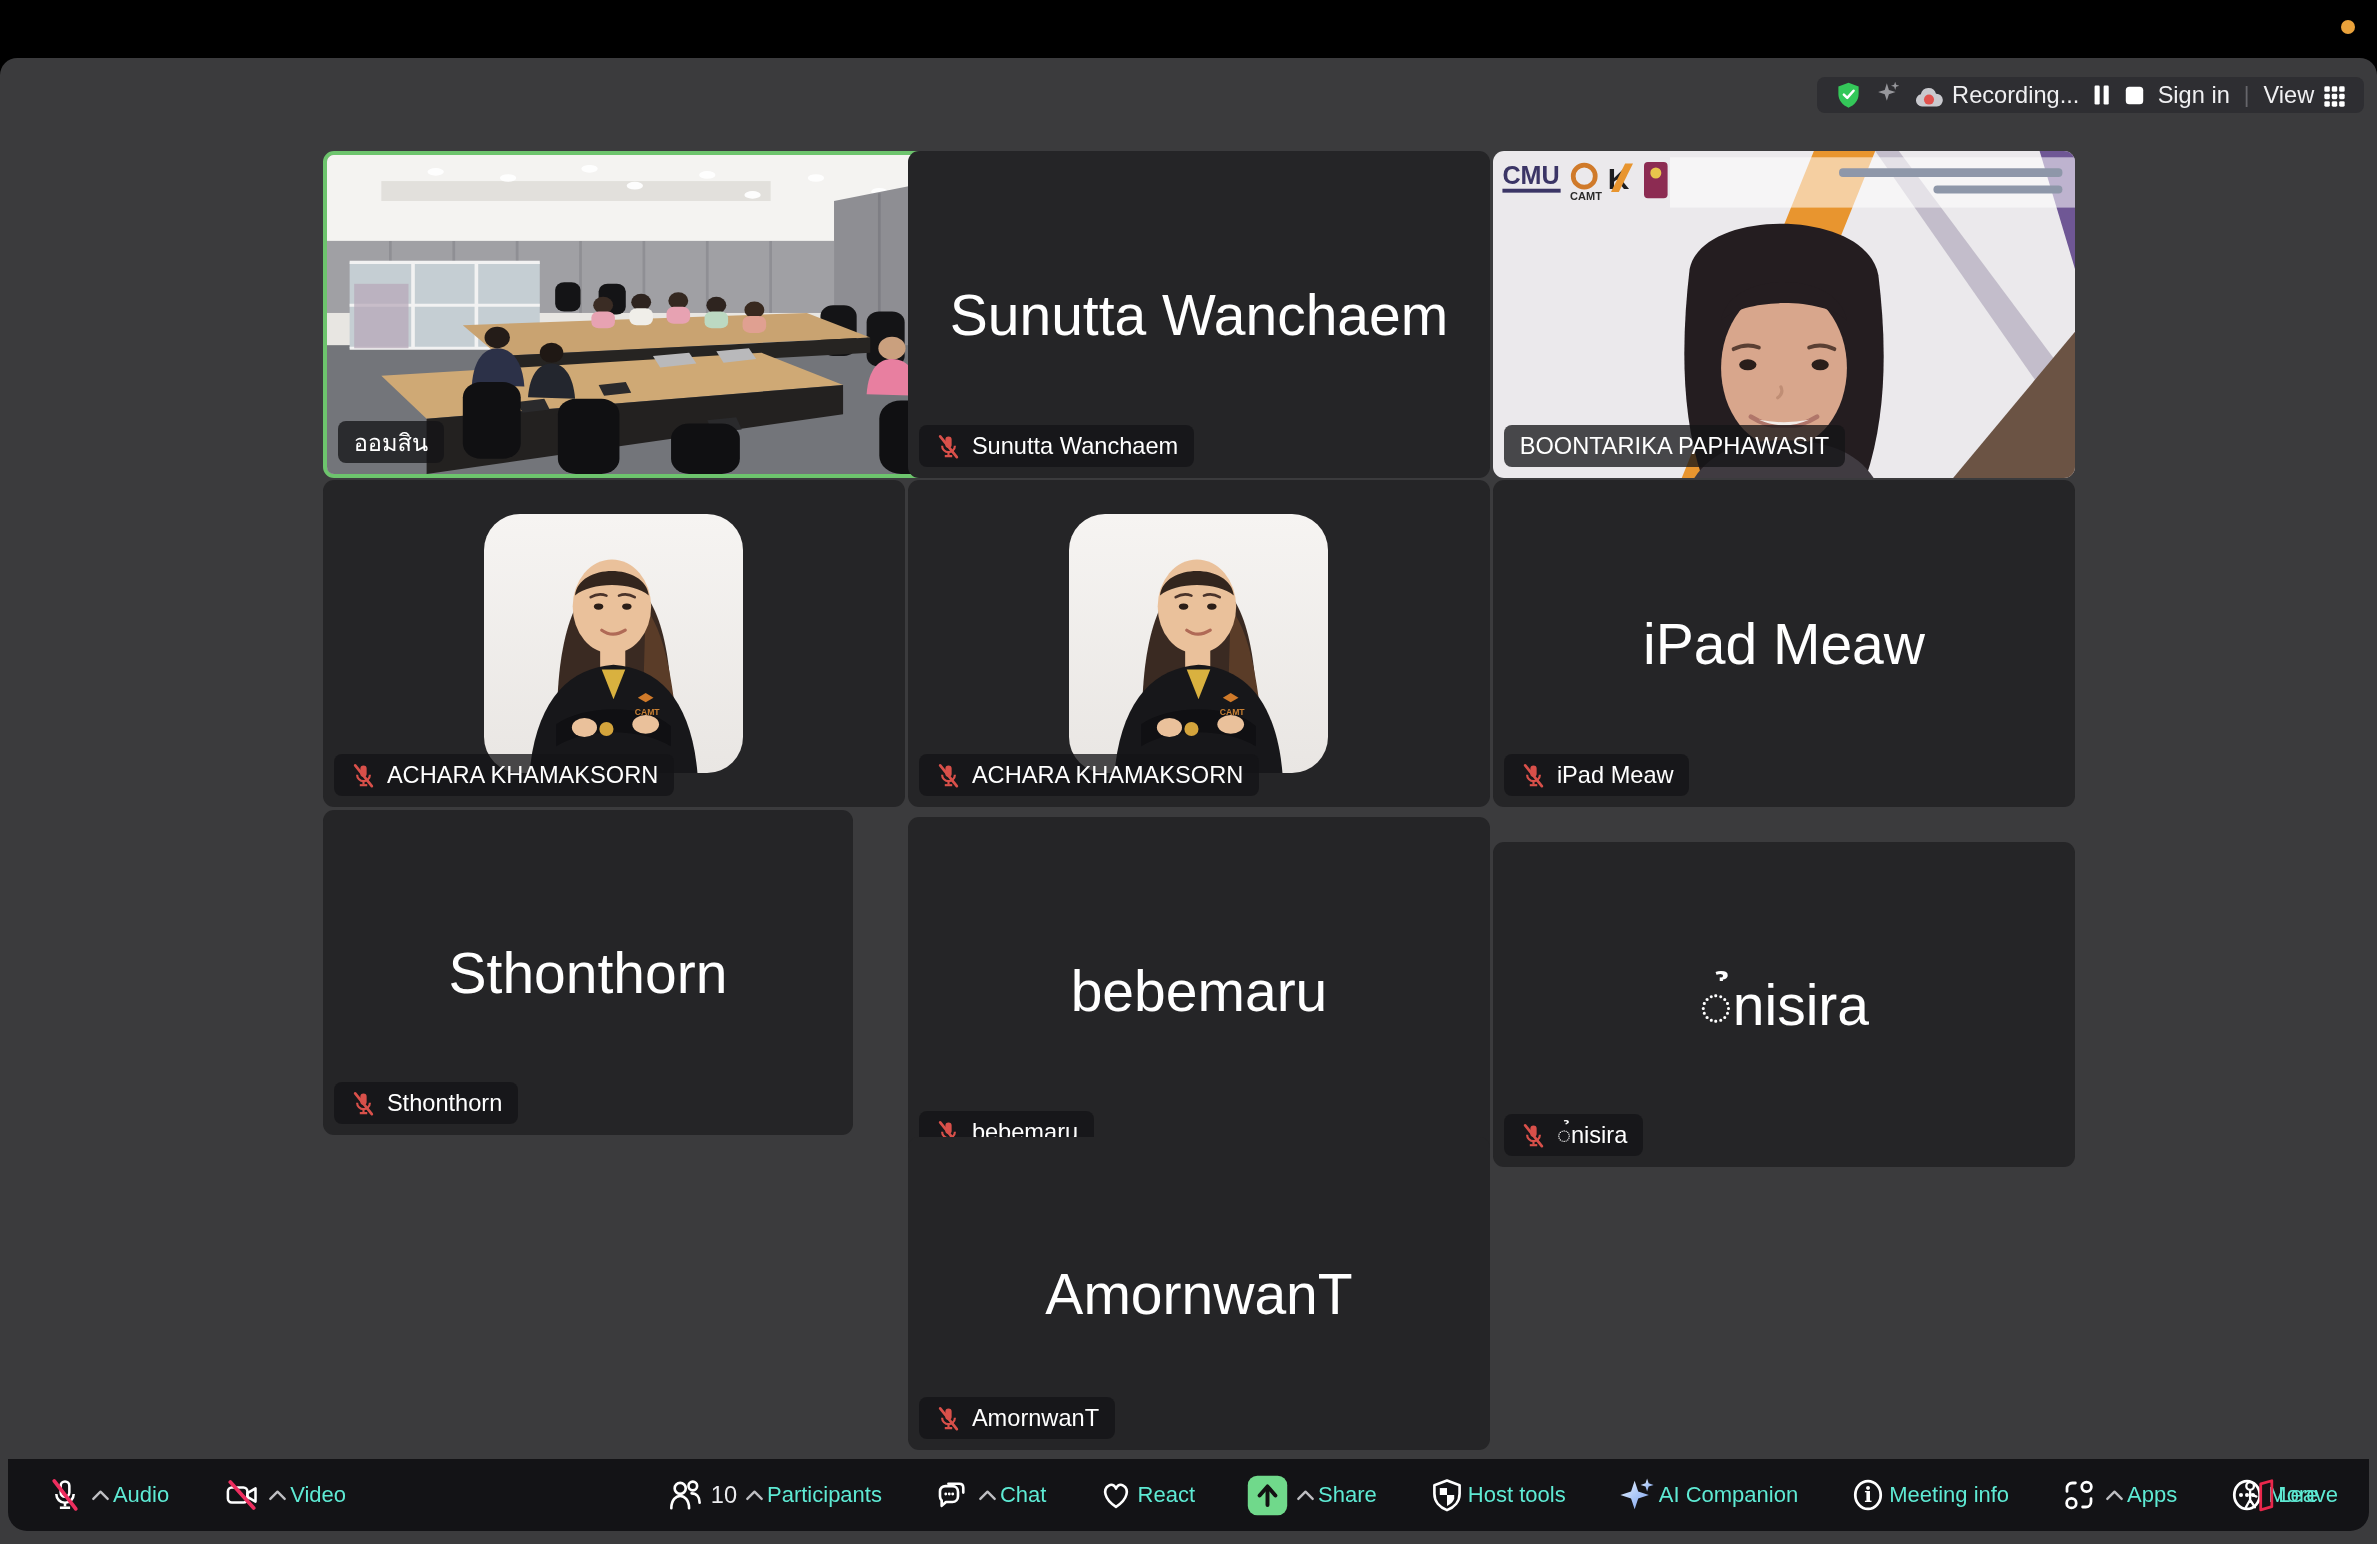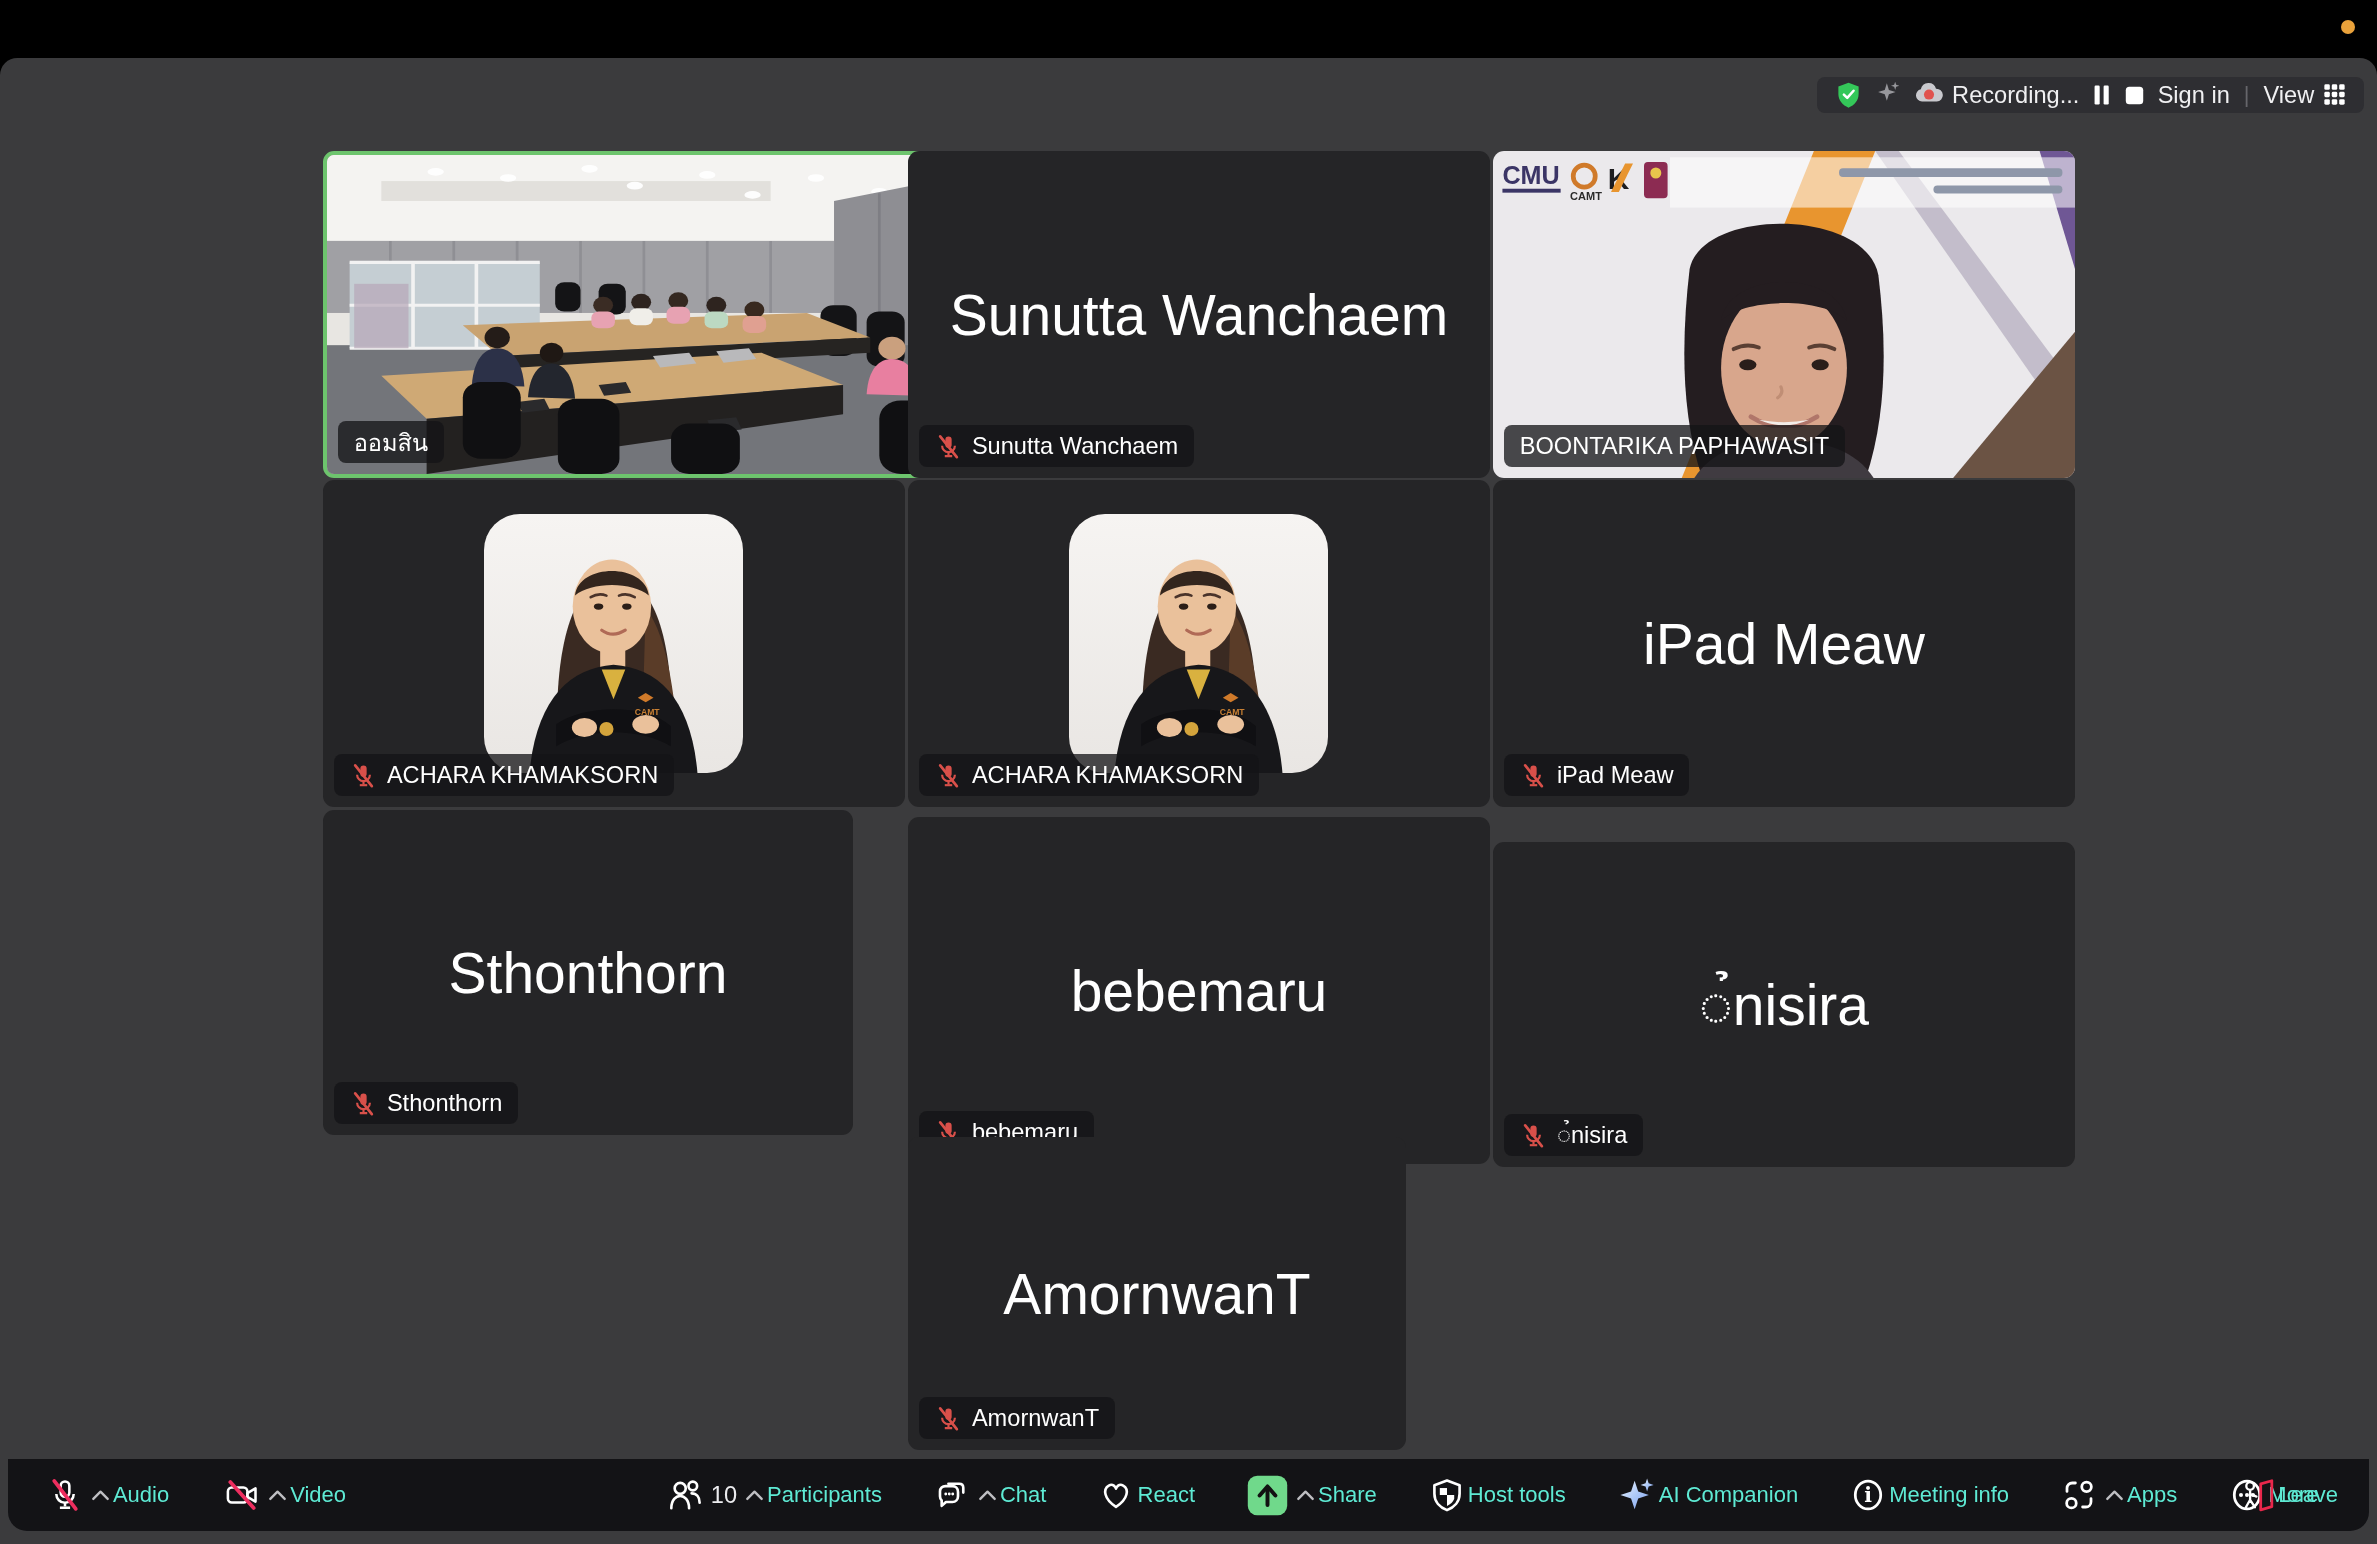--- a/index.html
+++ b/index.html
@@ -14,21 +14,21 @@
     position:absolute;left:0;top:58px;width:2377px;height:1486px;
     background:#3b3b3d;border-radius:17.3px 17.3px 0 0;overflow:hidden;
   }
   
   .status-pill{
     position:absolute;right:12.6px;top:19px;height:36px;
     background:#2e2e32;border-radius:7.9px;
     display:flex;align-items:center;gap:14px;padding:0 17.3px;
     color:#f0f0f2;font-size:23.6px;white-space:nowrap;
   }
-  .status-pill .sbtn{background:none;border:none;padding:0;margin:0;color:#f0f0f2;font-size:23.6px;font-family:inherit;display:flex;align-items:flex-start;gap:7.9px;cursor:default;}
+  .status-pill .sbtn{background:none;border:none;padding:0;margin:0;color:#f0f0f2;font-size:23.6px;font-family:inherit;display:flex;align-items:flex-end;gap:7.9px;cursor:default;}
   .pill-divider{color:#66666b;font-size:22px;}
   
   .tile{
     position:absolute;background:#252527;border-radius:11px;overflow:hidden;
     box-sizing:border-box;
   }
   .tile.active{border:4.7px solid #6dc46d;}
   .big-name{
     position:absolute;inset:0;display:flex;align-items:center;justify-content:center;
     color:#fff;font-size:57px;font-weight:400;letter-spacing:0;
@@ -396,21 +396,21 @@
           <rect x="9.2" y="3.2" width="5.6" height="10" rx="2.8" fill="#d9504a"></rect>
           <path d="M6.3 11.3a5.7 5.7 0 0 0 11.4 0" fill="none" stroke="#d9504a" stroke-width="1.9"></path>
           <line x1="12" y1="17" x2="12" y2="19.8" stroke="#d9504a" stroke-width="1.9"></line>
           <line x1="8.7" y1="20.6" x2="15.3" y2="20.6" stroke="#d9504a" stroke-width="1.9"></line>
           <line x1="4.6" y1="3" x2="19.4" y2="21.4" stroke="#d9504a" stroke-width="2.4" stroke-linecap="round"></line>
         </svg>
       <span>◌̉nisira</span>
     </div>
   </div>
 
-  <div class="tile" style="left:908px;top:1079px;width:498px;height:313px;">
+  <div class="tile" style="left:908px;top:1079px;width:582px;height:313px;">
     <div class="big-name">AmornwanT</div>
     <div class="name-label">
       <svg width="27" height="27" viewBox="0 0 24 24">
           <rect x="9.2" y="3.2" width="5.6" height="10" rx="2.8" fill="#d9504a"></rect>
           <path d="M6.3 11.3a5.7 5.7 0 0 0 11.4 0" fill="none" stroke="#d9504a" stroke-width="1.9"></path>
           <line x1="12" y1="17" x2="12" y2="19.8" stroke="#d9504a" stroke-width="1.9"></line>
           <line x1="8.7" y1="20.6" x2="15.3" y2="20.6" stroke="#d9504a" stroke-width="1.9"></line>
           <line x1="4.6" y1="3" x2="19.4" y2="21.4" stroke="#d9504a" stroke-width="2.4" stroke-linecap="round"></line>
         </svg>
       <span>AmornwanT</span>

